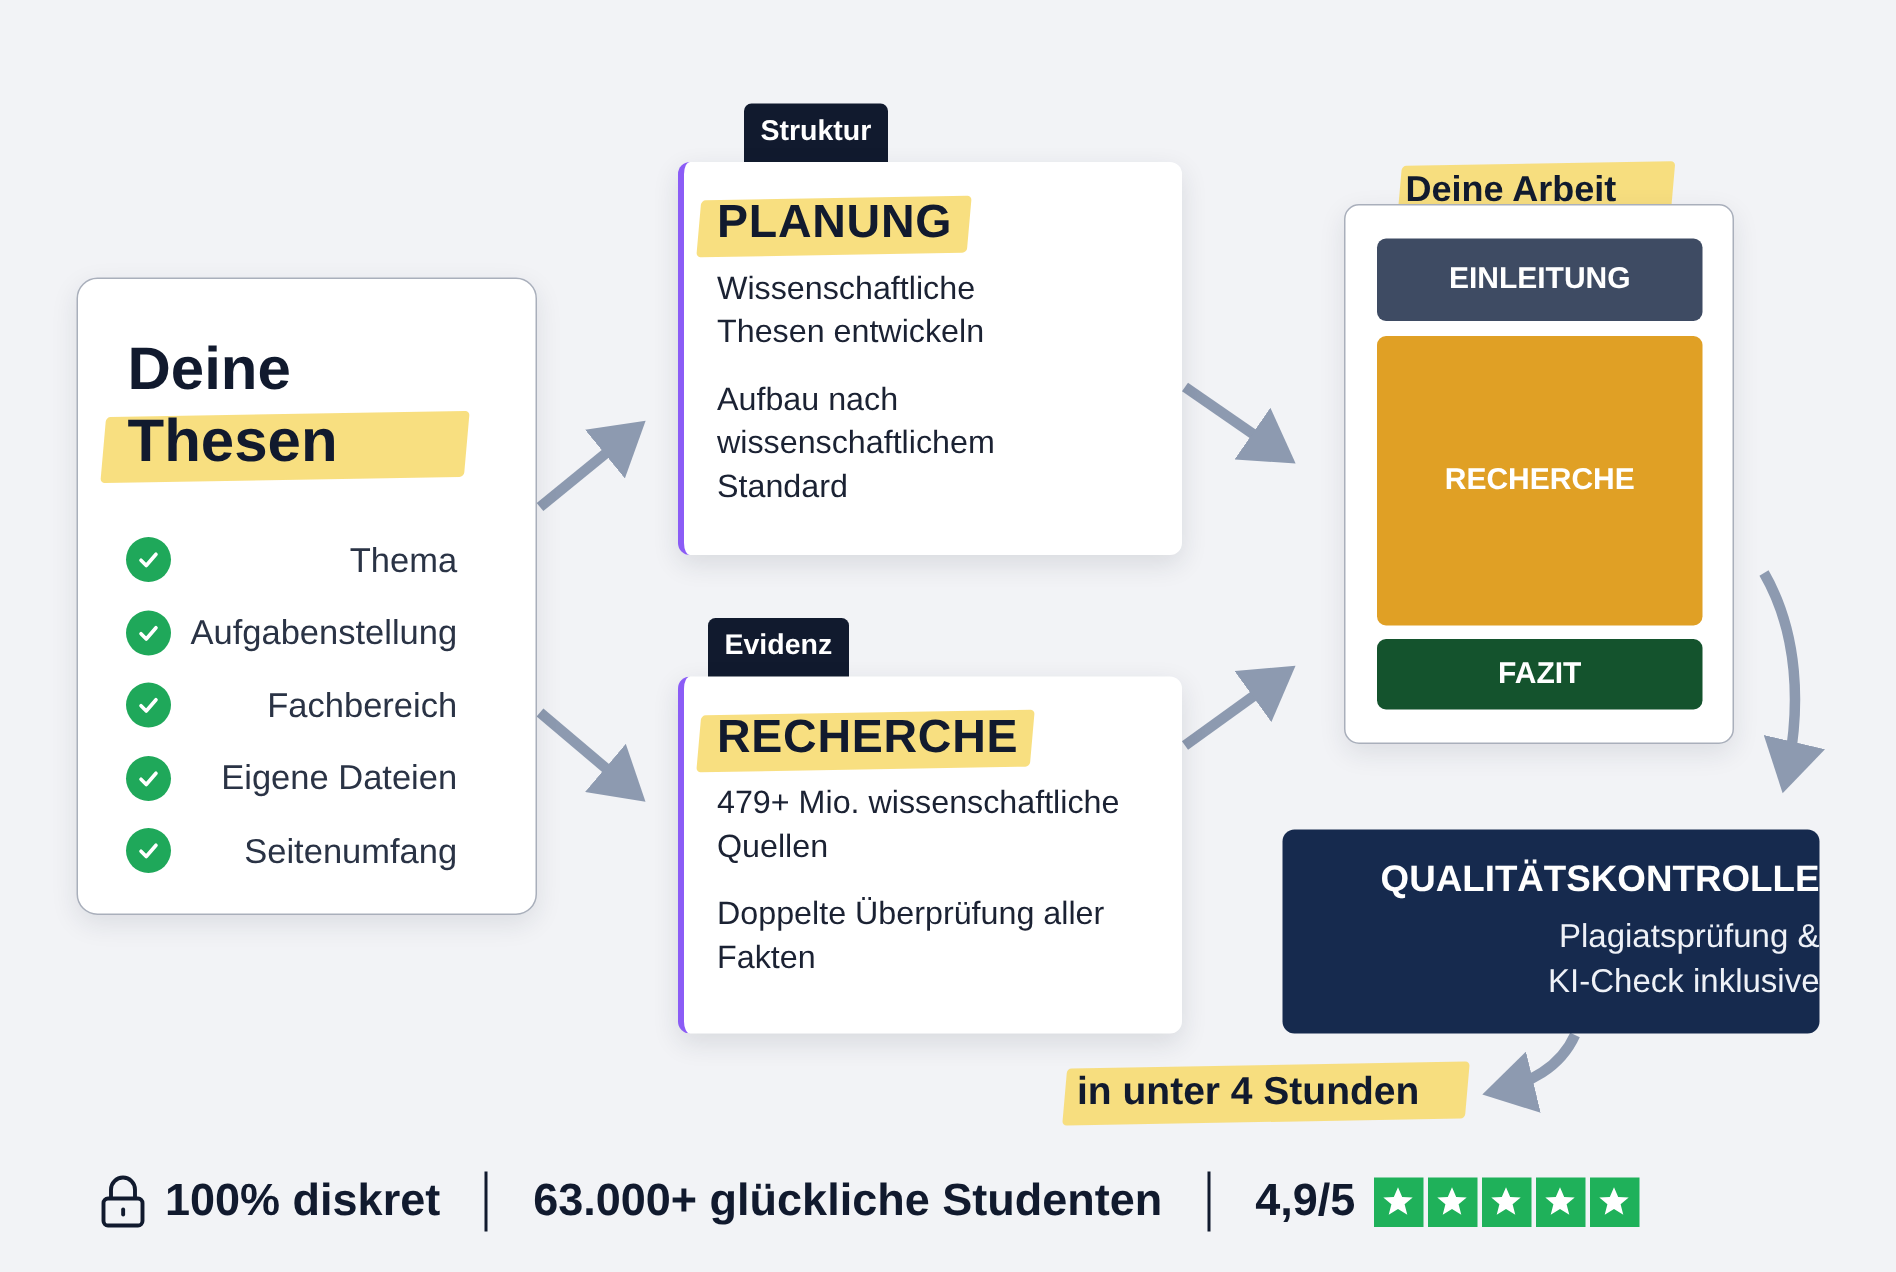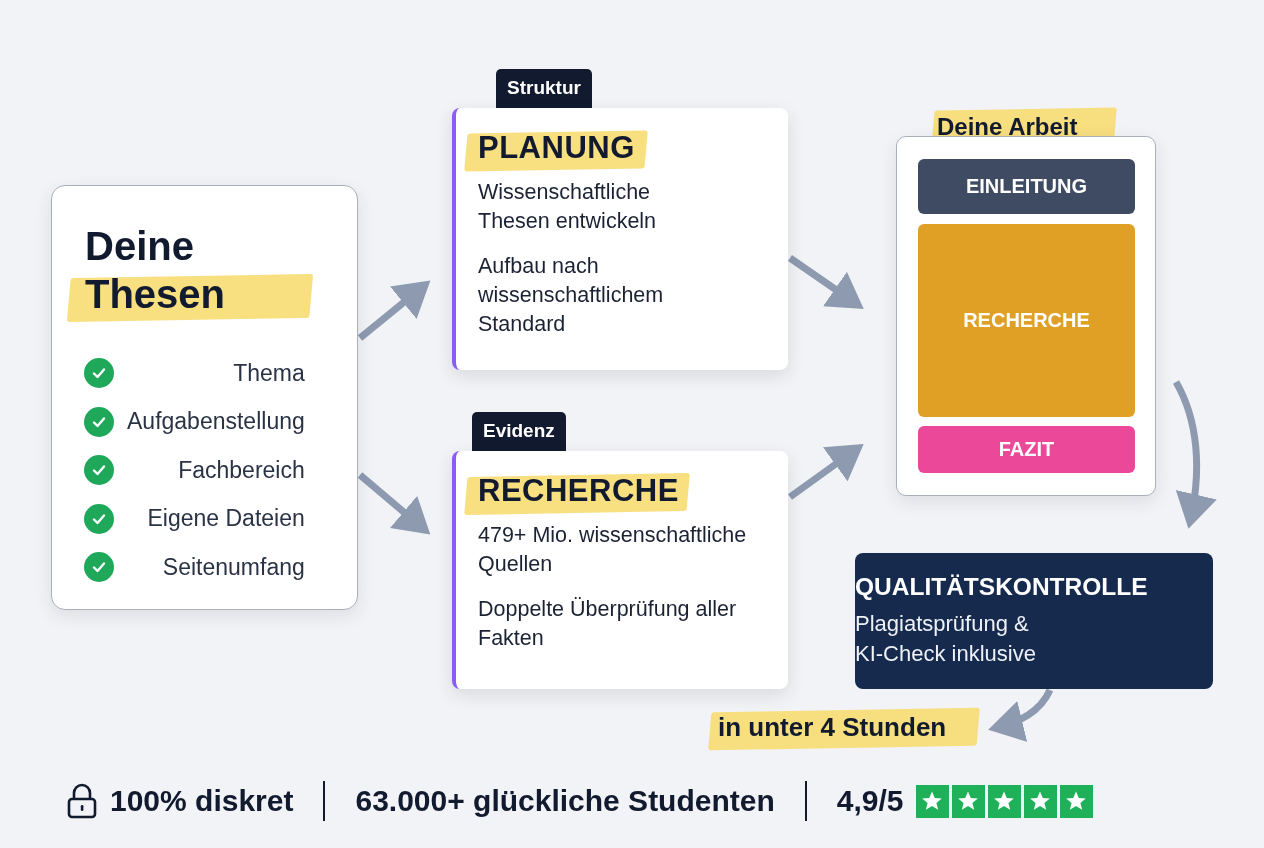--- a/index.html
+++ b/index.html
@@ -53,26 +53,26 @@
       background: #fff; border: 1.5px solid #a9afbb; border-radius: 10px;
       box-shadow: 0 6px 18px rgba(30,40,60,0.10);
       padding-left: 39px;
     }
     .blk {
       position: absolute; left: 21px; width: 217px; border-radius: 6px; color: #fff;
       font-weight: 700; font-size: 20px; display: flex; align-items: center; justify-content: center;
     }
     .blk-intro { top: 22px; height: 55px; background: #3e4b63; }
     .blk-main { top: 87px; height: 193px; background: #e0a025; }
-    .blk-end { top: 289px; height: 47px; background: #ec4899; }
+    .blk-end { top: 289px; height: 47px; background: #14532d; }
 
     
     .qc {
       position: absolute; left: 855px; top: 553px; width: 358px; height: 136px;
-      background: #162a4e; border-radius: 8px; color: #fff; text-align: left;
+      background: #162a4e; border-radius: 8px; color: #fff; text-align: right;
     }
     .qc-title { margin-top: 20px; font-weight: 700; font-size: 24.5px; }
     .qc-sub { margin-top: 8px; font-size: 22px; line-height: 30px; color: #eef1f7; }
 
     .time-label { position: absolute; left: 718px; top: 712px; font-weight: 700; font-size: 26px; }
 
     
     .footer { position: absolute; left: 66px; top: 778px; height: 46px; display: flex; align-items: center; font-weight: 700; font-size: 30px; color: #111a2e; }
     .footer .sep { width: 2px; height: 40px; background: #111a2e; margin: 0 30px; }
     .stars { display: flex; gap: 3px; margin-left: 12px; }

